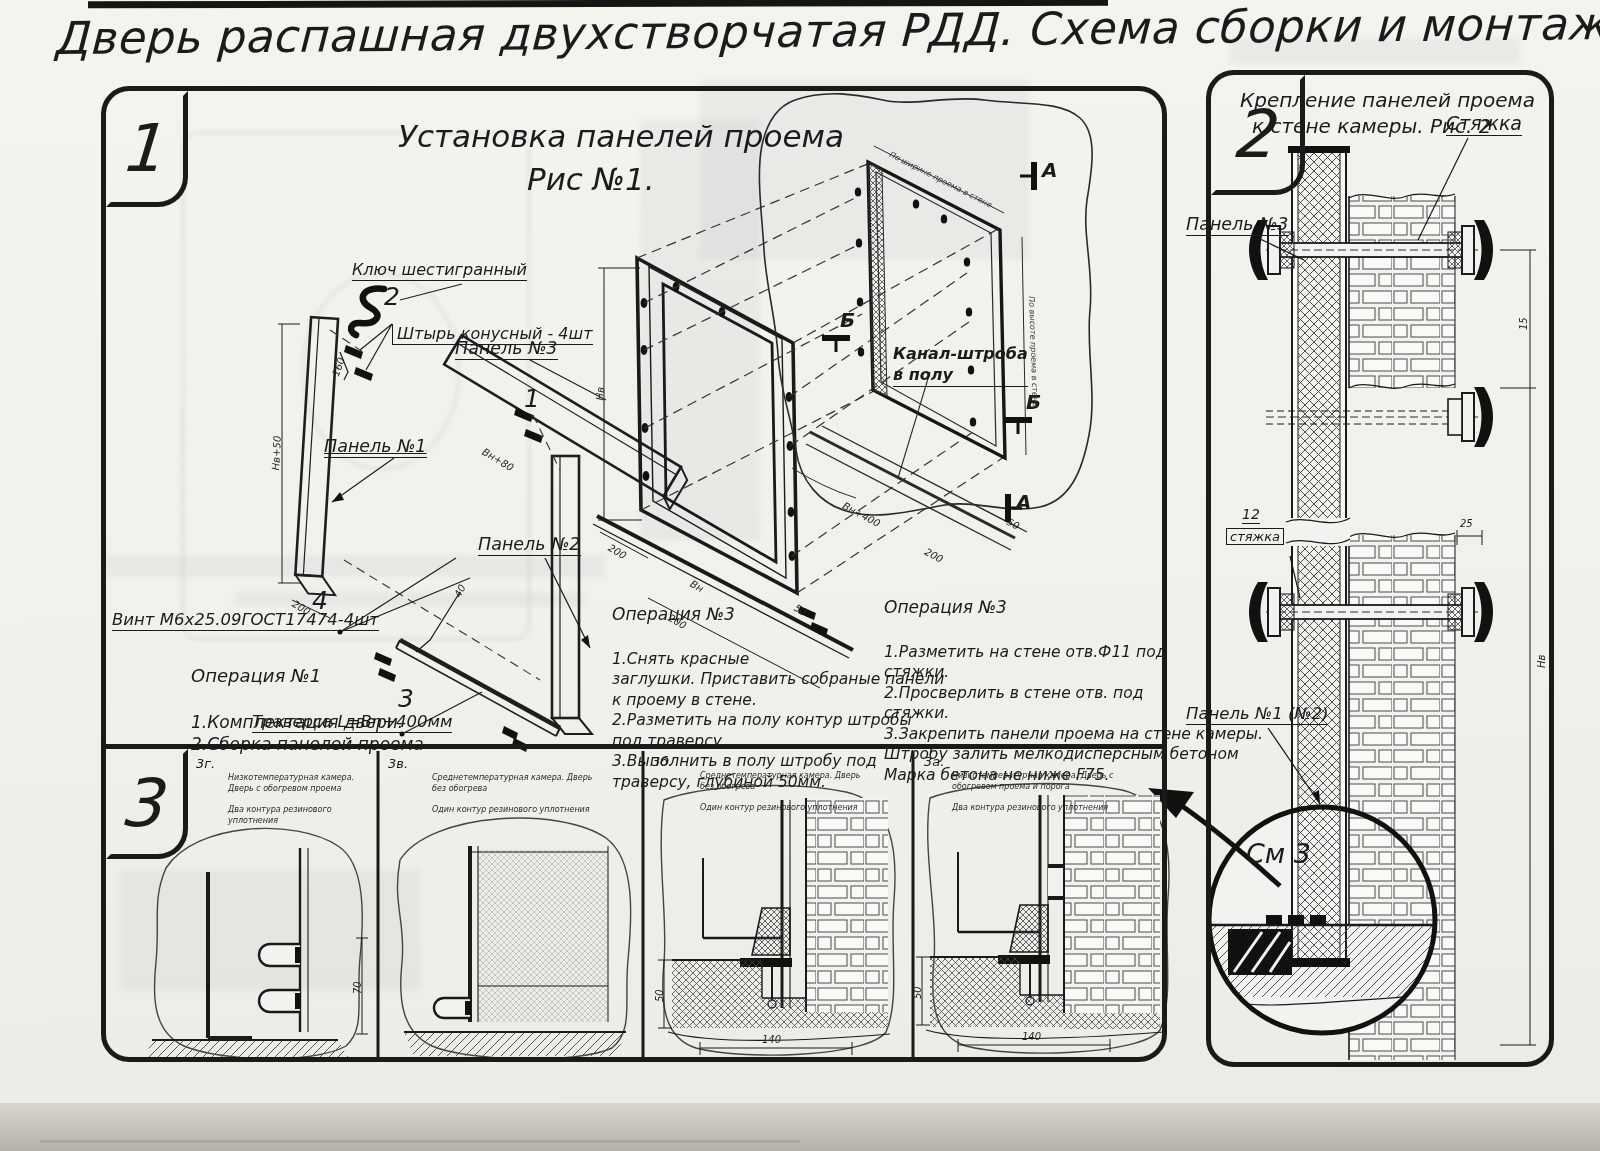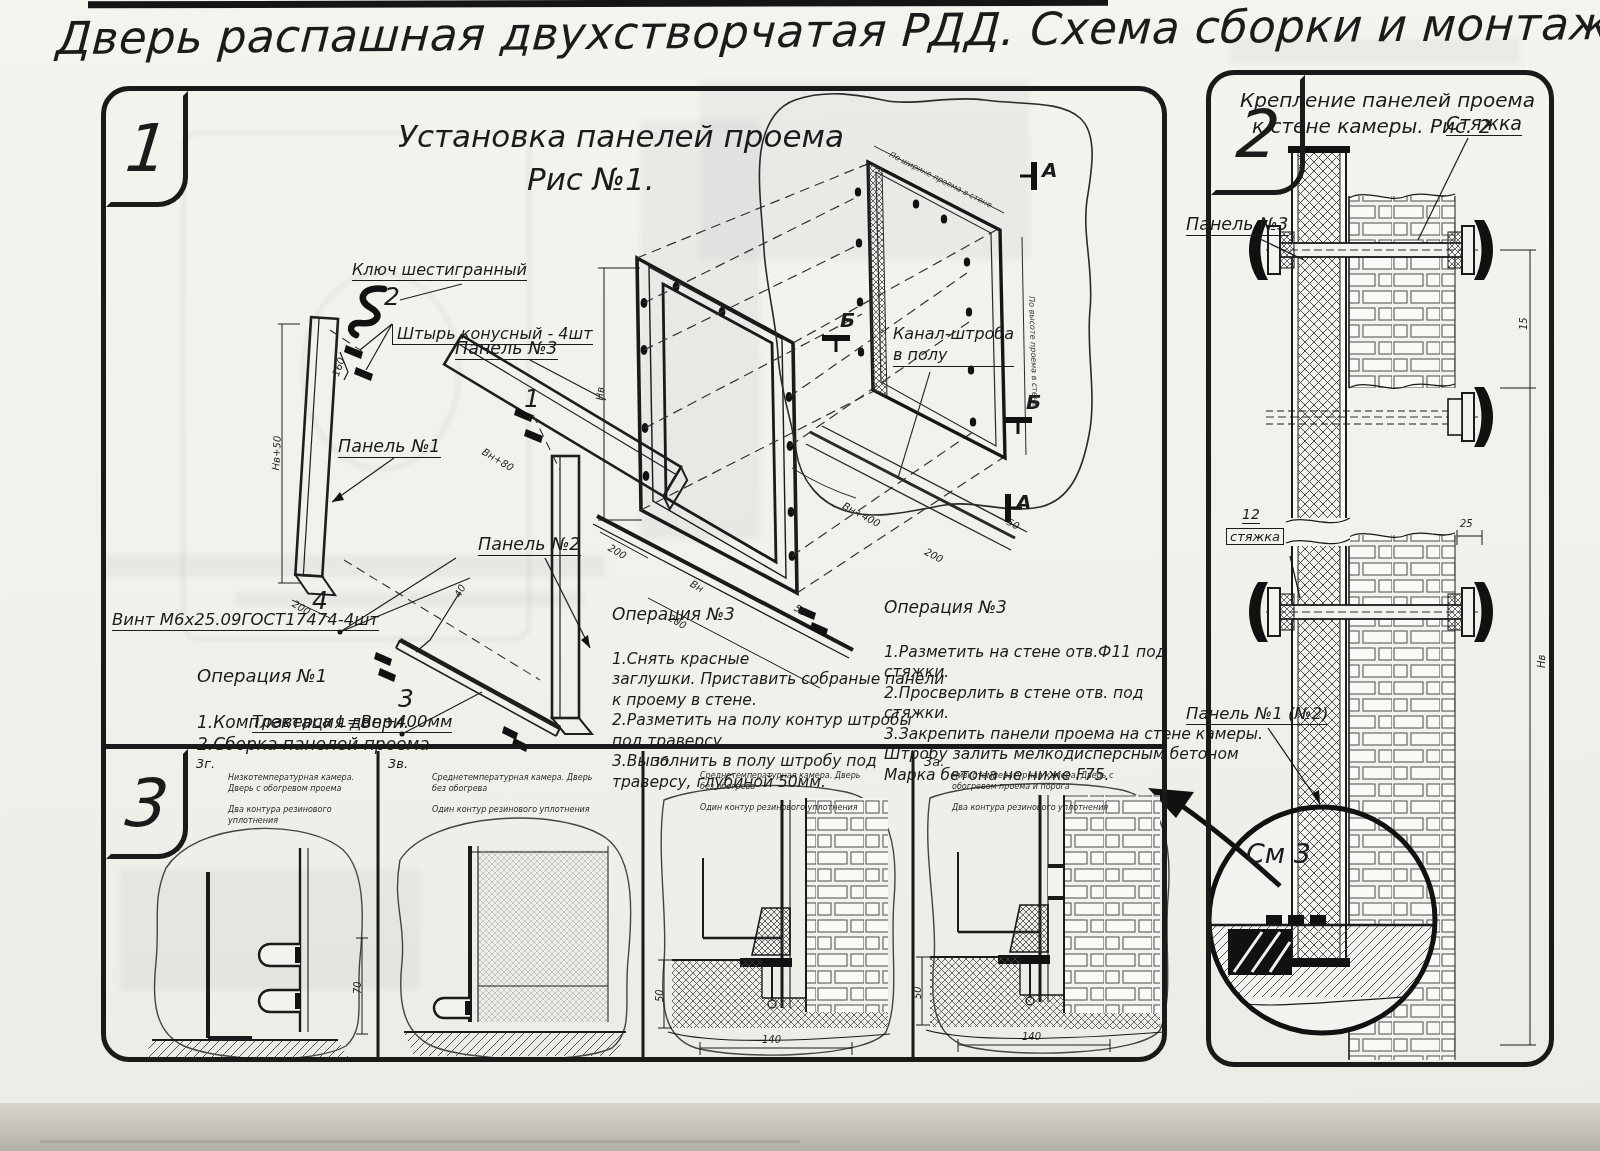--- a/index.html
+++ b/index.html
@@ -453,27 +453,27 @@
   <div class="title">Дверь распашная двухстворчатая РДД.  Схема сборки и монтажа №2</div>
 
   <div class="h1" style="left:398px;top:118px;">Установка панелей проема</div>
   <div class="h1" style="left:527px;top:161px;">Рис №1.</div>
 
   <div class="lbl" style="left:352px;top:260px;font-size:16px;">Ключ шестигранный</div>
   <div class="callout" style="left:384px;top:282px;">2</div>
   <div class="lbl" style="left:392px;top:300px;font-size:16px;border-left:1.6px solid #1b1b1b;padding-left:4px;margin-top:24px;">Штырь конусный - 4шт</div>
   <div class="lbl" style="left:455px;top:338px;">Панель №3</div>
   <div class="callout" style="left:524px;top:384px;">1</div>
-  <div class="lbl" style="left:338px;top:436px;">Панель №1</div>
+  <div class="lbl" style="left:324px;top:436px;text-decoration:underline;">Панель №1</div>
   <div class="lbl" style="left:478px;top:534px;">Панель №2</div>
   <div class="lbl" style="left:112px;top:610px;font-size:16.5px;">Винт М6х25.09ГОСТ17474-4шт</div>
   <div class="callout" style="left:312px;top:586px;">4</div>
   <div class="lbl" style="left:252px;top:712px;font-size:16.5px;">Траверса  L=Bn+400мм</div>
   <div class="callout" style="left:398px;top:684px;">3</div>
-  <div class="lbl2" style="left:893px;top:324px;border-bottom:1.6px solid #1b1b1b;">Канал-штроба
+  <div class="lbl2" style="left:893px;top:344px;border-bottom:1.6px solid #1b1b1b;font-weight:bold;">Канал-штроба
 в полу</div>
 
   <div class="secletter" style="left:1042px;top:158px;">А</div>
   <div class="secletter" style="left:1016px;top:490px;">А</div>
   <div class="secletter" style="left:840px;top:308px;">Б</div>
   <div class="secletter" style="left:1026px;top:390px;">Б</div>
 
   <div class="dim" style="left:270px;top:470px;transform:rotate(-87deg);">Нв+50</div>
   <div class="dim" style="left:296px;top:598px;transform:rotate(31deg);">200</div>
   <div class="dim" style="left:330px;top:374px;transform:rotate(-70deg);">160</div>
@@ -483,21 +483,21 @@
   <div class="dim" style="left:612px;top:542px;transform:rotate(31deg);">200</div>
   <div class="dim" style="left:694px;top:578px;transform:rotate(31deg);">Bн</div>
   <div class="dim" style="left:672px;top:612px;transform:rotate(31deg);">200</div>
   <div class="dim" style="left:798px;top:602px;transform:rotate(31deg);">50</div>
   <div class="dimtiny" style="left:892px;top:150px;transform:rotate(27deg);">По ширине проема в стене</div>
   <div class="dimtiny" style="left:1036px;top:296px;transform:rotate(88deg);">По высоте проема в стене</div>
   <div class="dim" style="left:846px;top:500px;transform:rotate(28deg);">Bн+400</div>
   <div class="dim" style="left:928px;top:546px;transform:rotate(28deg);">200</div>
   <div class="dim" style="left:1010px;top:516px;transform:rotate(28deg);">50</div>
 
-  <div class="op" style="left:197px;top:646px;">
+  <div class="op" style="left:191px;top:646px;">
     <div class="t">Операция №1</div>
     <div class="b" style="font-size:17px;">1.Комплектация двери.
 2.Сборка панелей проема</div>
   </div>
   <div class="op" style="left:612px;top:585px;">
     <div class="t" style="font-size:17px;">Операция №3</div>
     <div class="b">1.Снять красные
 заглушки. Приставить собраные панели
 к проему в стене.
 2.Разметить на полу контур штробы

